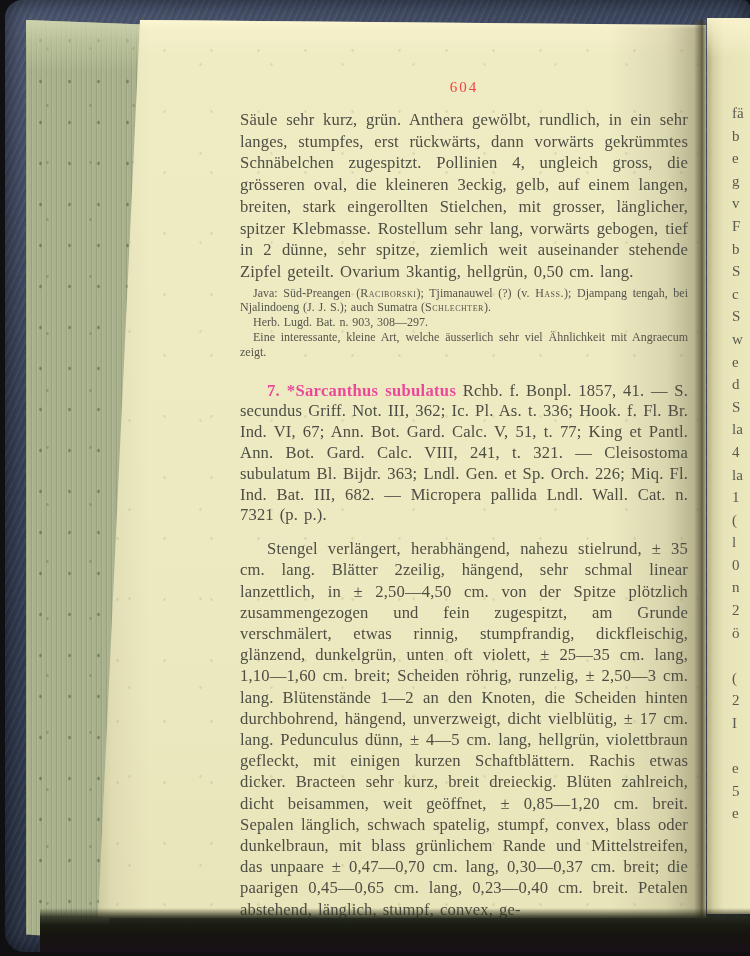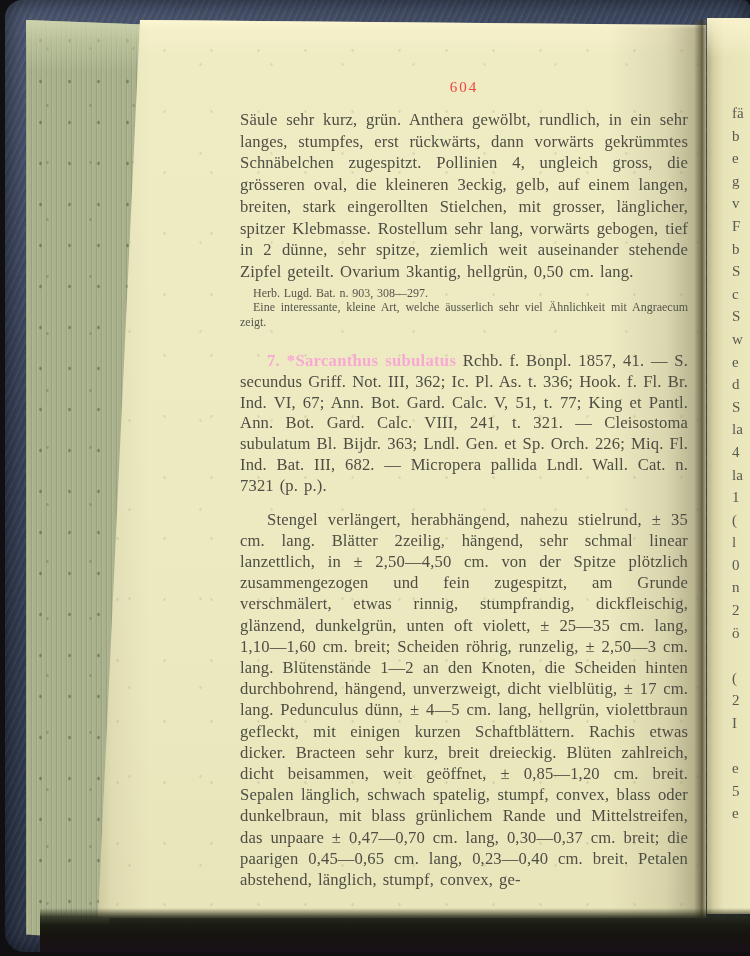--- a/index.html
+++ b/index.html
@@ -101,21 +101,21 @@
   }
   .notes {
     margin-top: 3px; font-size: 12px; line-height: 14.8px;
     color: #55544b; word-spacing: 0.8px;
   }
   .note { margin: 0; text-align: justify; text-align-last: left; text-indent: 13px; }
   .species { margin-top: 21px; text-indent: 27px; line-height: 20.8px; }
   .desc { margin-top: 12px; text-indent: 27px; line-height: 21.2px; }
 
   .rn-n { }
-  .rn-b { font-weight: bold; color: #f9a8d4; letter-spacing: 0.3px; }
+  .rn-b { font-weight: bold; color: #ec4899; letter-spacing: 0.3px; }
   .rn-i { }
   .rn-sc { font-variant: small-caps; letter-spacing: 0.5px; }
 </style>
 </head>
 <body>
 
 <div class="stage">
 
   <div class="cover"></div>
 
@@ -124,20 +124,21 @@
   </div>
 
   <div class="page"></div>
 
   <div class="text-block">
     <div class="pagenum">604</div>
 
     <p class="body cont"><span class="rn-n">Säule sehr kurz, grün. Anthera gewölbt, rundlich, in ein sehr langes, stumpfes, erst rückwärts, dann vorwärts gekrümmtes Schnäbelchen zugespitzt. Pollinien 4, ungleich gross, die grösseren oval, die kleineren 3eckig, gelb, auf einem langen, breiten, stark eingerollten Stielchen, mit grosser, länglicher, spitzer Klebmasse. Rostellum sehr lang, vorwärts gebogen, tief in 2 dünne, sehr spitze, ziemlich weit auseinander stehende Zipfel geteilt. Ovarium 3kantig, hellgrün, 0,50 cm. lang.</span></p>
 
     <div class="notes">
+      <p class="note"><span class="rn-n">Java: Süd-Preangen (</span><span class="rn-sc">Raciborski</span><span class="rn-n">); Tjimanauwel (?) (v. </span><span class="rn-sc">Hass.</span><span class="rn-n">); Djampang tengah, bei Njalindoeng (J. J. S.); auch Sumatra (</span><span class="rn-sc">Schlechter</span><span class="rn-n">).</span></p>
       <p class="note"><span class="rn-n">Herb. Lugd. Bat. n. 903, 308—297.</span></p>
       <p class="note"><span class="rn-n">Eine interessante, kleine Art, welche äusserlich sehr viel Ähnlichkeit mit </span><span class="rn-i">Angraecum</span><span class="rn-n"> zeigt.</span></p>
     </div>
 
     <p class="body species"><span class="rn-b">7. *Sarcanthus subulatus</span><span class="rn-n"> Rchb. f. Bonpl. 1857, 41. — </span><span class="rn-i">S. secundus</span><span class="rn-n"> Griff. Not. III, 362; Ic. Pl. As. t. 336; Hook. f. Fl. Br. Ind. VI, 67; Ann. Bot. Gard. Calc. V, 51, t. 77; King et Pantl. Ann. Bot. Gard. Calc. VIII, 241, t. 321. — </span><span class="rn-i">Cleisostoma subulatum</span><span class="rn-n"> Bl. Bijdr. 363; Lndl. Gen. et Sp. Orch. 226; Miq. Fl. Ind. Bat. III, 682. — </span><span class="rn-i">Micropera pallida</span><span class="rn-n"> Lndl. Wall. Cat. n. 7321 (p. p.).</span></p>
 
     <p class="body desc"><span class="rn-n">Stengel verlängert, herabhängend, nahezu stielrund, ± 35 cm. lang. Blätter 2zeilig, hängend, sehr schmal linear lanzettlich, in ± 2,50—4,50 cm. von der Spitze plötzlich zusammengezogen und fein zugespitzt, am Grunde verschmälert, etwas rinnig, stumpfrandig, dickfleischig, glänzend, dunkelgrün, unten oft violett, ± 25—35 cm. lang, 1,10—1,60 cm. breit; Scheiden röhrig, runzelig, ± 2,50—3 cm. lang. Blütenstände 1—2 an den Knoten, die Scheiden hinten durchbohrend, hängend, unverzweigt, dicht vielblütig, ± 17 cm. lang. Pedunculus dünn, ± 4—5 cm. lang, hellgrün, violettbraun gefleckt, mit einigen kurzen Schaftblättern. Rachis etwas dicker. Bracteen sehr kurz, breit dreieckig. Blüten zahlreich, dicht beisammen, weit geöffnet, ± 0,85—1,20 cm. breit. Sepalen länglich, schwach spatelig, stumpf, convex, blass oder dunkelbraun, mit blass grünlichem Rande und Mittelstreifen, das unpaare ± 0,47—0,70 cm. lang, 0,30—0,37 cm. breit; die paarigen 0,45—0,65 cm. lang, 0,23—0,40 cm. breit. Petalen abstehend, länglich, stumpf, convex, ge-</span></p>
   </div>
 
   <div class="gutter"></div>

